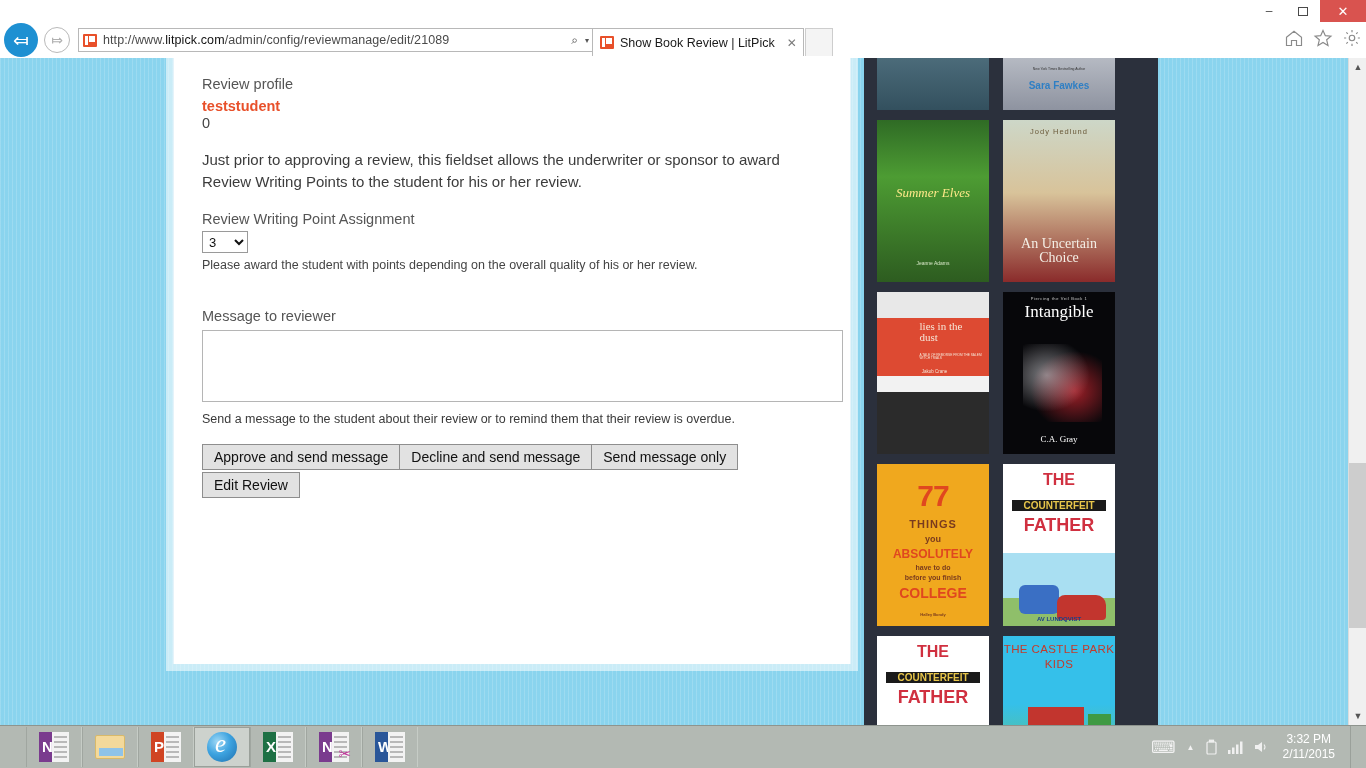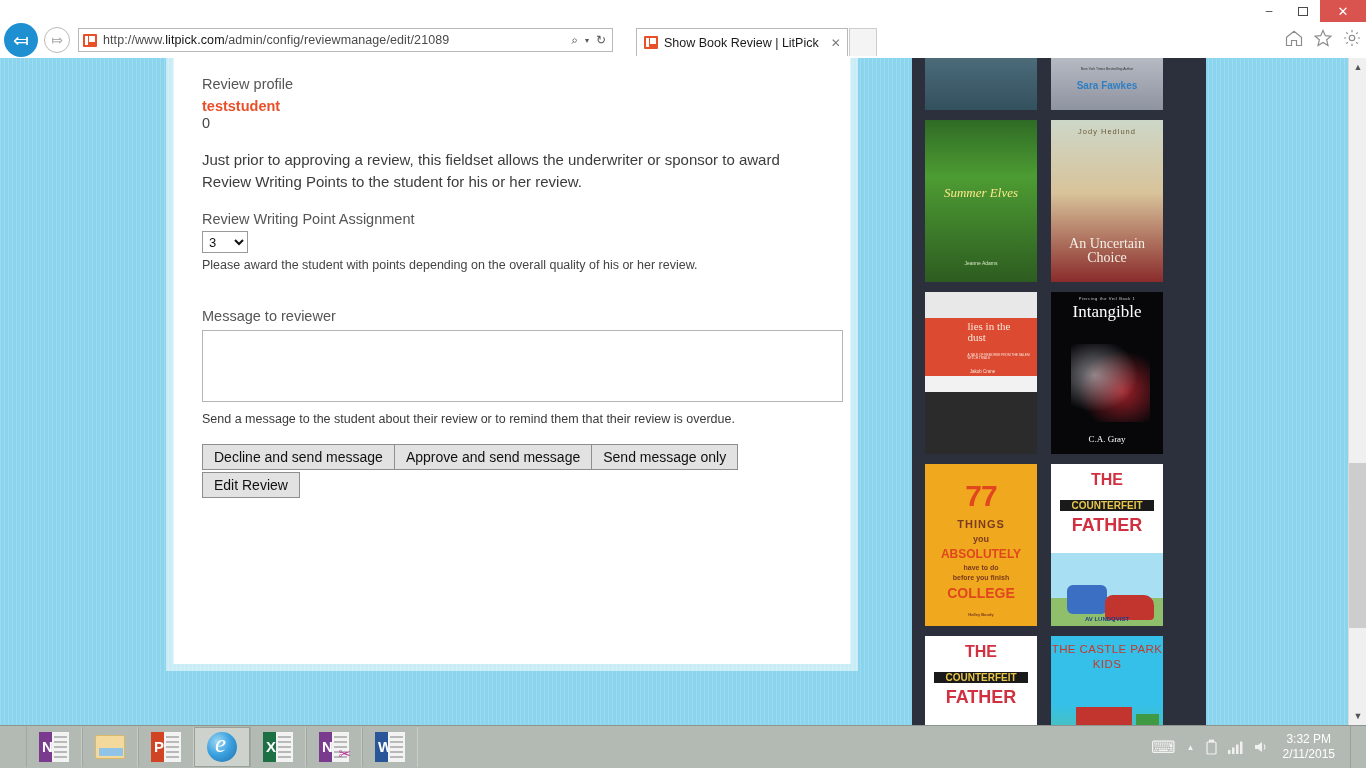--- a/index.html
+++ b/index.html
@@ -63,21 +63,21 @@
   }
   #url-text {
     flex: 1 1 auto; font-size: 12.5px; color: #4a4a4a; padding-left: 6px;
     white-space: nowrap; overflow: hidden; letter-spacing: 0.1px;
   }
   #url-text .dom { color: #111; }
   .addr-icons { display:flex; align-items:center; gap:7px; padding-right:2px; color:#5a5a5a; }
   .addr-ico { font-size: 12px; color:#555; }
 
   
-  #tabstrip { position:absolute; left: 636px; top: 26px; display: flex; align-items: flex-end; height: 30px; }
+  #tabstrip { position:absolute; left: 592px; top: 26px; display: flex; align-items: flex-end; height: 30px; }
   .tab {
     height: 28px; border: 1px solid #b8b8b8; border-bottom: none; background:#fff;
     display:flex; align-items:center; padding: 0 6px 0 7px; gap: 6px; min-width: 180px;
   }
   .tab-title { font-size: 12.5px; color: #1a1a1a; white-space: nowrap; }
   .tab-close { color: #7a7a7a; font-size: 12px; margin-left: 6px; }
   .tab-new {
     width: 28px; height: 28px; border: 1px solid #cdcdcd; border-bottom:none; background:#f4f4f4;
     margin-left: 1px;
   }
@@ -138,21 +138,21 @@
   .btn-row2 { margin-top: 2px; display: flex; }
   button.form-btn {
     font-family: "Liberation Sans", sans-serif; font-size: 14px; color: #111;
     background: #e2e2e2; border: 1px solid #8e8e8e;
     padding: 4px 11px 5px 11px; height: 26px; line-height: 1;
     margin-right: -1px;
   }
 
   
   #book-sidebar {
-    position: absolute; left: 912px; top: 0; width: 294px; height: 667px;
+    position: absolute; left: 864px; top: 0; width: 294px; height: 667px;
     background: #2b303c; overflow: hidden;
   }
   .book-grid { display: flex; flex-wrap: wrap; gap: 10px 14px; padding: 0 13px; }
   .book-cover {
     width: 112px; height: 162px; background: #ddd; position: relative; overflow: hidden;
     font-family: "Liberation Sans", sans-serif;
   }
 
   
   .bk-water { background: linear-gradient(180deg,#8fb6c6 0%, #5d7f8e 45%, #33505e 100%); }
@@ -291,22 +291,22 @@
           <select class="points-select">
             <option>3</option>
           </select>
           <div class="help-text">Please award the student with points depending on the overall quality of his or her review.</div>
 
           <div class="msg-label">Message to reviewer</div>
           <textarea class="msg-box" placeholder="" style=""></textarea>
           <div class="help-text2">Send a message to the student about their review or to remind them that their review is overdue.</div>
 
           <div class="btn-row">
+            <button class="form-btn">Approve and send message</button>
             <button class="form-btn">Decline and send message</button>
-            <button class="form-btn">Approve and send message</button>
             <button class="form-btn">Send message only</button>
           </div>
           <div class="btn-row2">
             <button class="form-btn">Edit Review</button>
           </div>
 
         </div>
       </div>
 
       <div id="book-sidebar">

